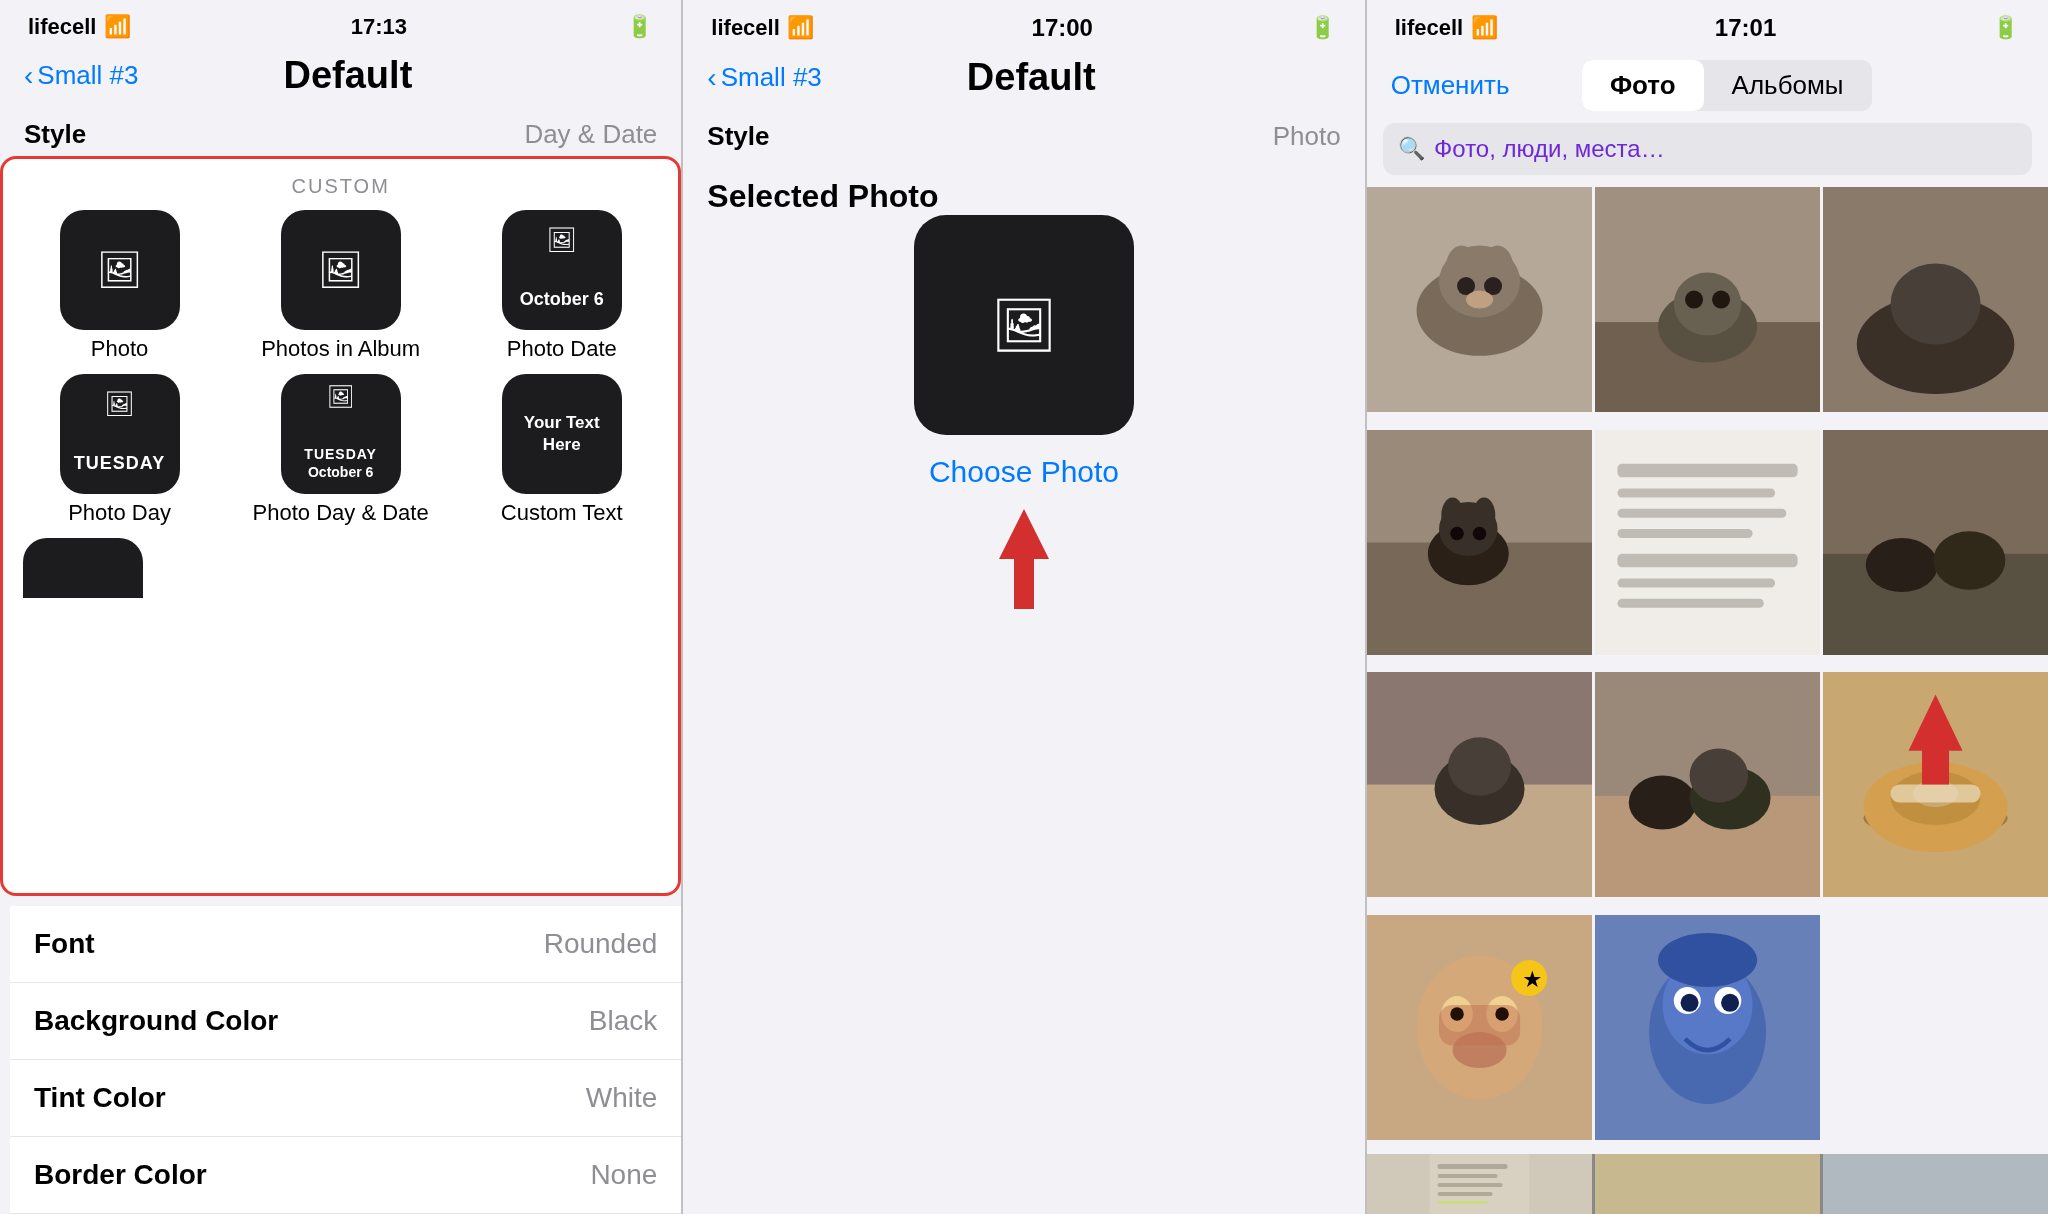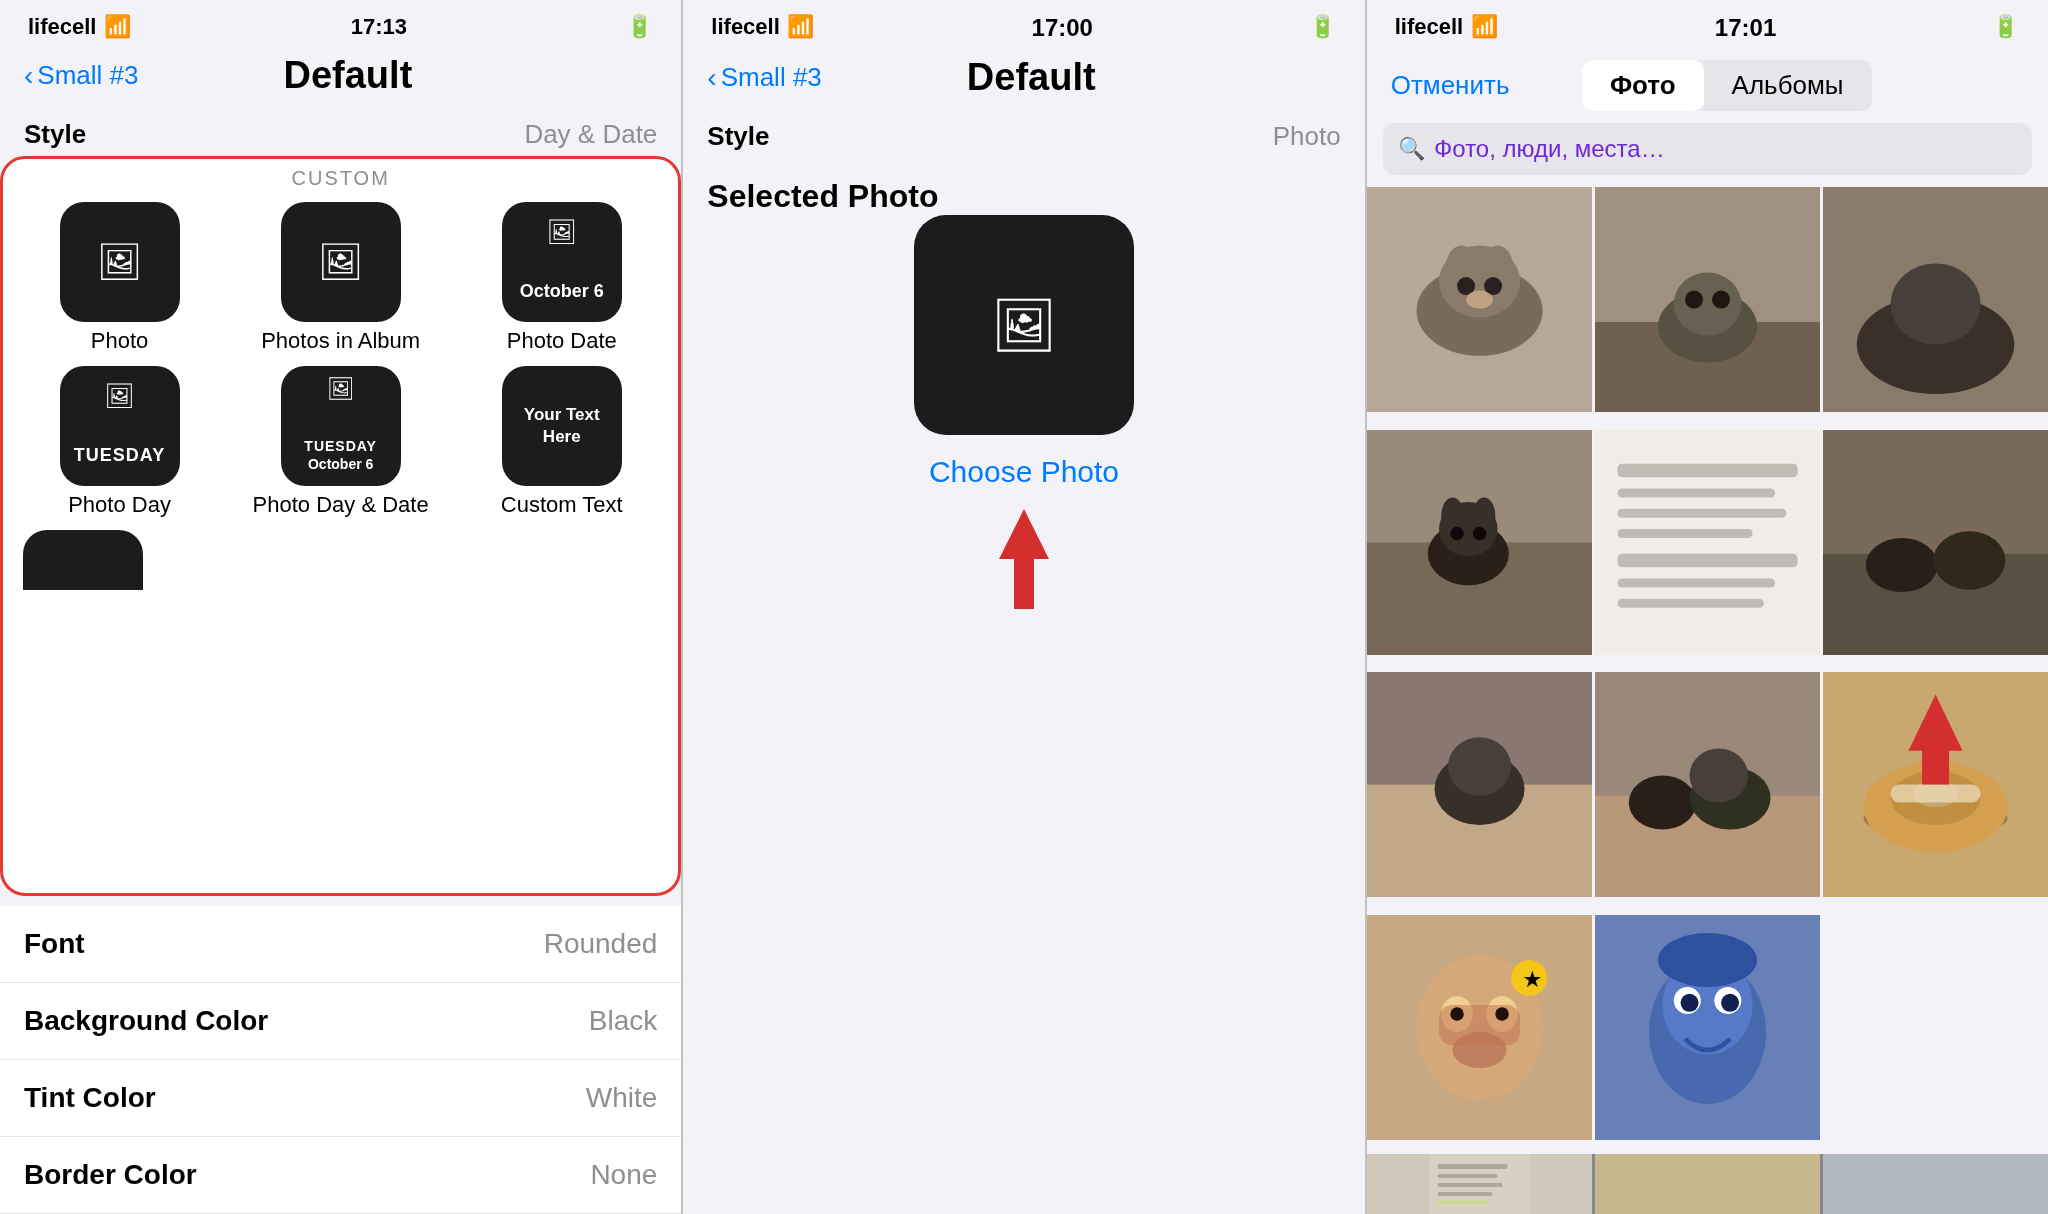--- a/index.html
+++ b/index.html
@@ -17,21 +17,21 @@
       flex: 1;
       background: #f2f2f7;
       display: flex;
       flex-direction: column;
       overflow: hidden;
     }
 
     .status-bar {
       display: flex;
       justify-content: space-between;
-      align-items: flex-start;
+      align-items: center;
       padding: 14px 28px 8px;
       background: #f2f2f7;
       font-size: 22px;
       font-weight: 600;
     }
 
     .status-bar-left { display: flex; align-items: center; gap: 8px; }
     .status-bar-right { display: flex; align-items: center; gap: 10px; }
 
     .nav-bar {
@@ -71,23 +71,23 @@
 
     .section-value {
       font-size: 26px;
       color: #8e8e93;
       font-weight: 400;
     }
 
     .grid-area {
       margin: 0 0;
       background: #fff;
-      border-radius: 25px;
+      border-radius: 16px;
       border: 3px solid #e53935;
-      padding: 8px 12px;
+      padding: 16px 12px;
       flex: 1;
     }
 
     .custom-label {
       text-align: center;
       font-size: 20px;
       color: #8e8e93;
       letter-spacing: 2px;
       margin-bottom: 12px;
       font-weight: 500;
@@ -122,20 +122,21 @@
 
     .widget-label {
       font-size: 22px;
       color: #000;
       text-align: center;
       font-weight: 400;
     }
 
     .settings-list {
       margin-top: 10px;
+      margin-left: 10px;
     }
 
     .settings-row {
       display: flex;
       justify-content: space-between;
       align-items: center;
       padding: 22px 24px;
       background: #fff;
       border-bottom: 1px solid #e5e5ea;
     }

